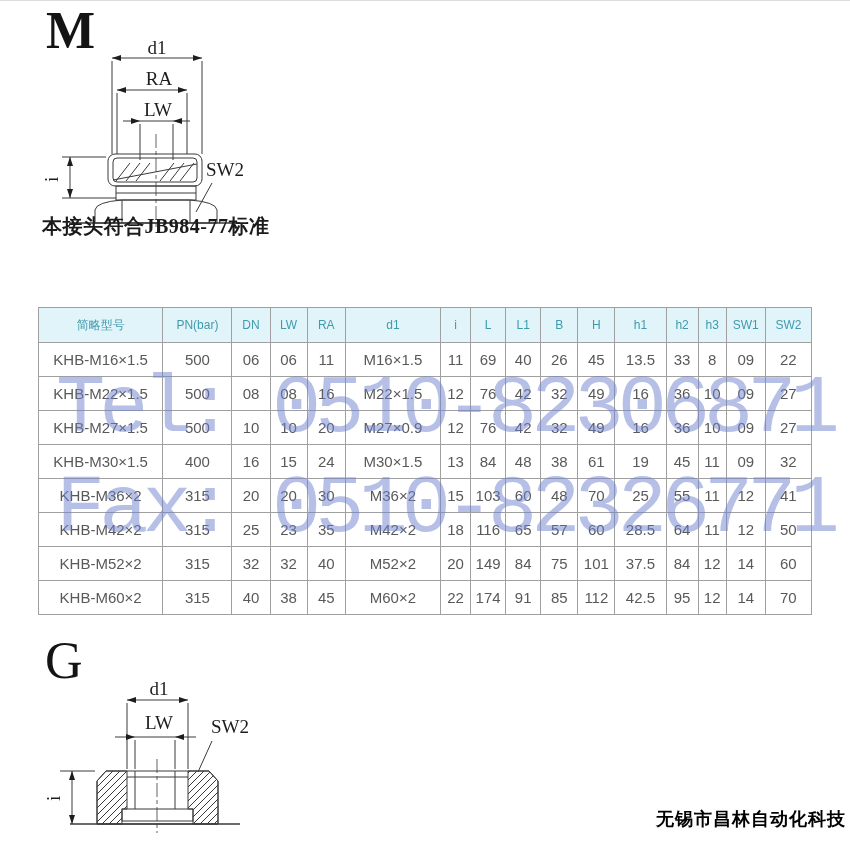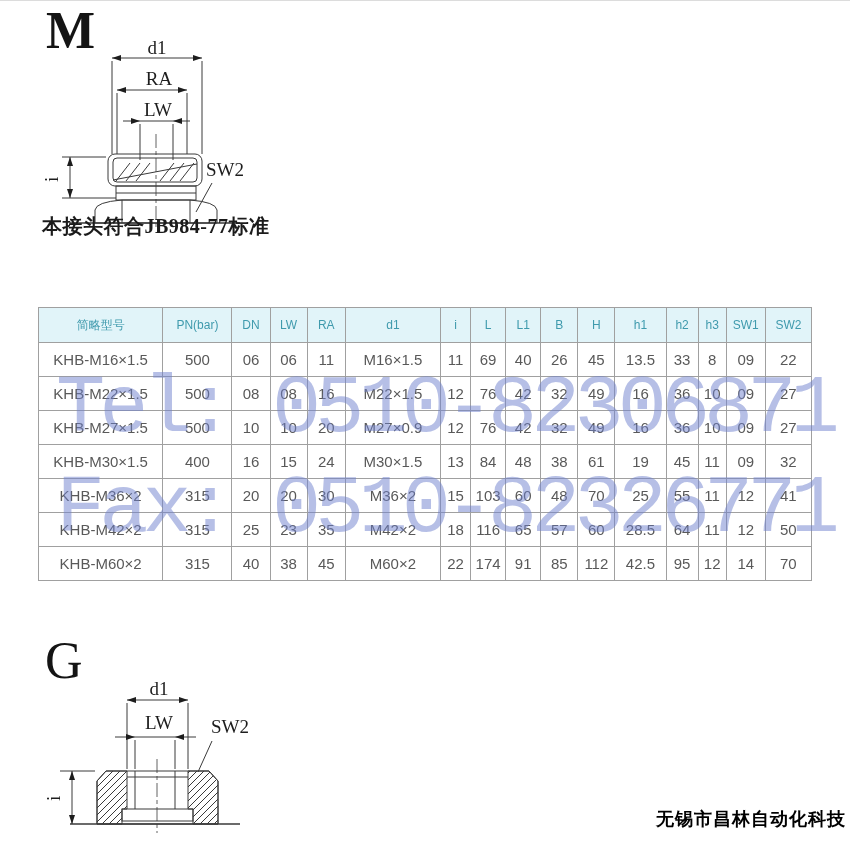--- a/index.html
+++ b/index.html
@@ -263,20 +263,38 @@
         <td>65</td>
         <td>57</td>
         <td>60</td>
         <td>28.5</td>
         <td>64</td>
         <td>11</td>
         <td>12</td>
         <td>50</td>
       </tr>
       <tr>
+        <td>KHB-M52×2</td>
+        <td>315</td>
+        <td>32</td>
+        <td>32</td>
+        <td>40</td>
+        <td>M52×2</td>
+        <td>20</td>
+        <td>149</td>
+        <td>84</td>
+        <td>75</td>
+        <td>101</td>
+        <td>37.5</td>
+        <td>84</td>
+        <td>12</td>
+        <td>14</td>
+        <td>60</td>
+      </tr>
+      <tr>
         <td>KHB-M60×2</td>
         <td>315</td>
         <td>40</td>
         <td>38</td>
         <td>45</td>
         <td>M60×2</td>
         <td>22</td>
         <td>174</td>
         <td>91</td>
         <td>85</td>

